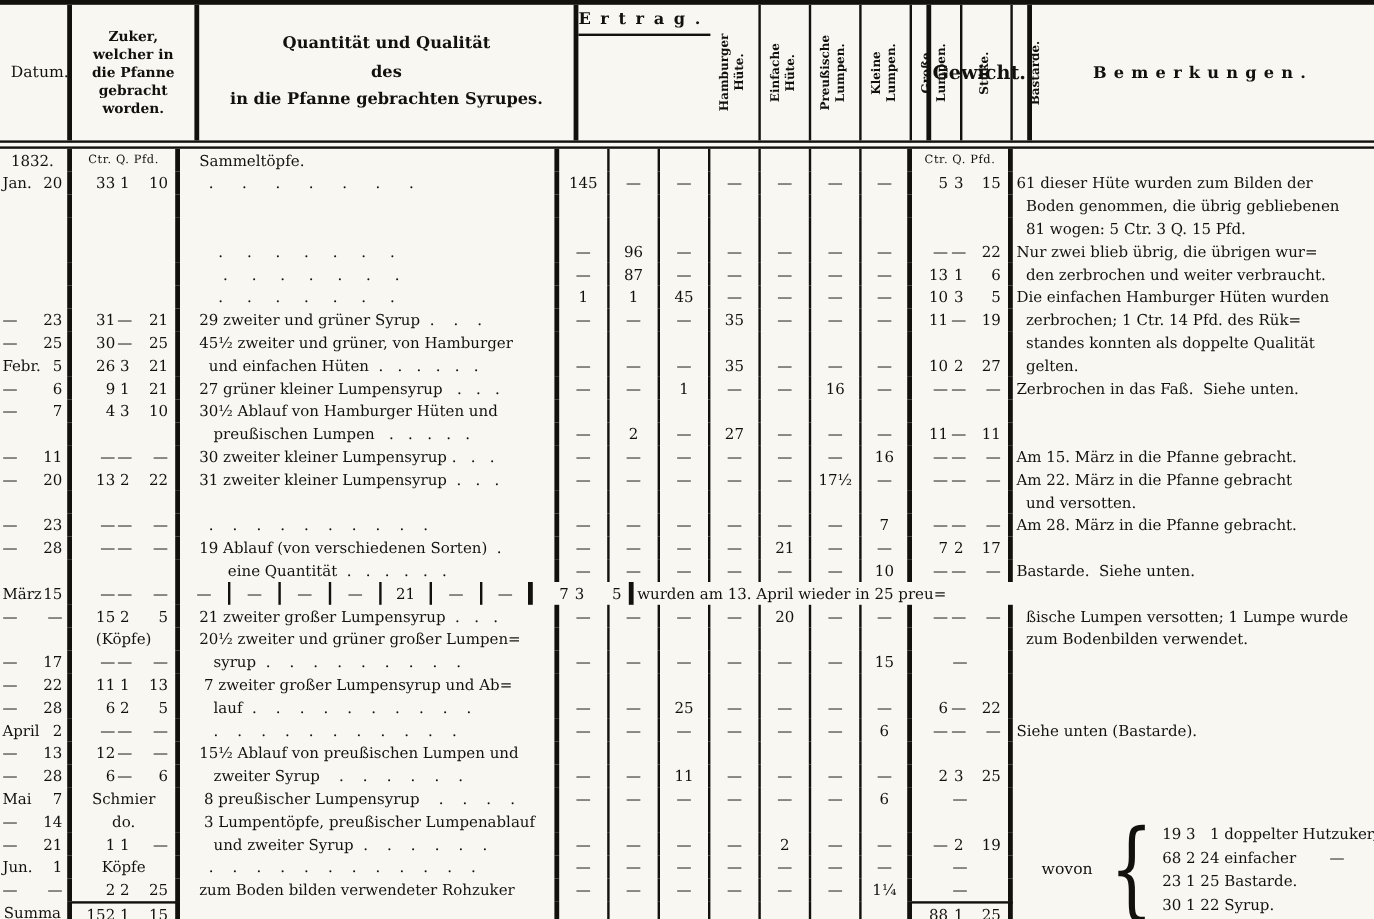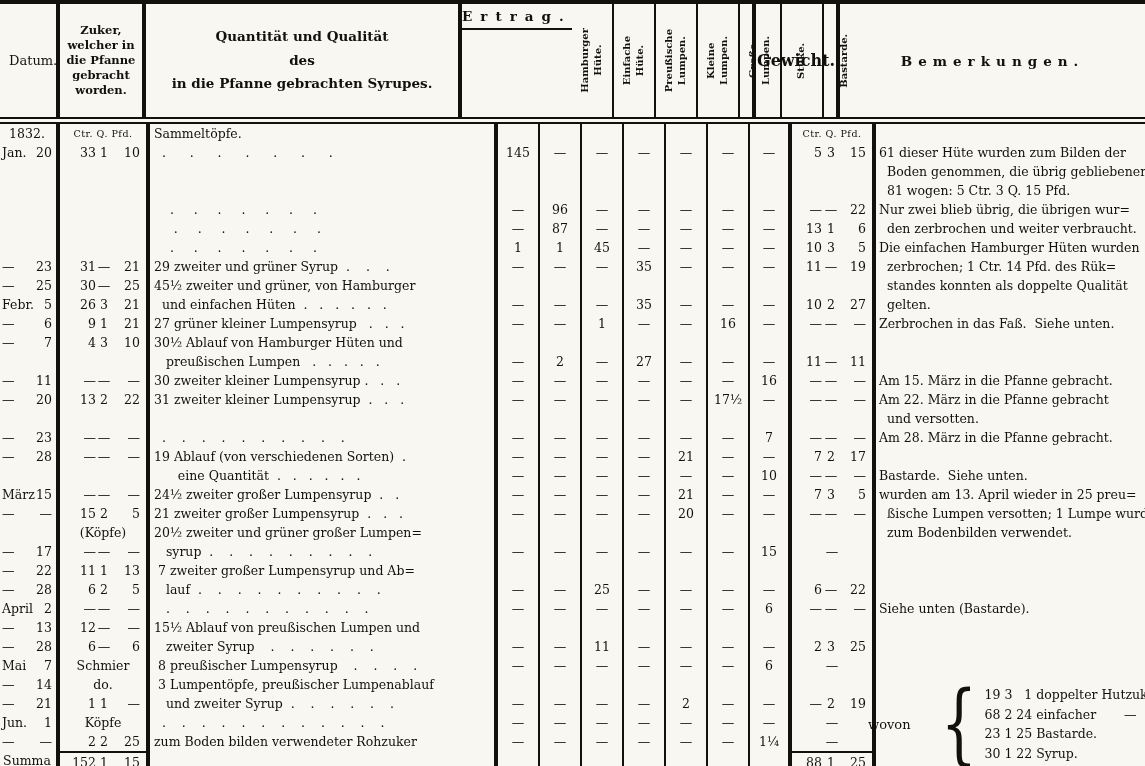--- a/index.html
+++ b/index.html
@@ -5,21 +5,21 @@
   *{margin:0;padding:0;box-sizing:border-box}
   html,body{background:#dedbd2}
   .page{width:1145px;height:766px;background:#f8f7f1;color:#13110e;
         font-family:"DejaVu Serif",serif;position:relative;overflow:hidden;margin:0 auto}
   .table{position:absolute;inset:0;border-top:4px solid #13110e}
   
   .thead{display:flex;height:120px;border-bottom:7px double #13110e}
   .bcell{border-right:4px solid #13110e}
   .h-datum{width:60px;display:flex;align-items:center;padding-left:9px;
            font-weight:normal;font-size:13px}
-  .h-zuker{width:86px;display:flex;align-items:center;justify-content:center;
+  .h-zuker{width:106px;display:flex;align-items:center;justify-content:center;
            text-align:center;font-weight:bold;font-size:11.5px;line-height:1.32;
            white-space:pre-line;padding:2px}
   .h-quant{width:316px;display:flex;flex-direction:column;justify-content:center;
            text-align:center;font-weight:bold;font-size:13.5px;line-height:1.75;
            white-space:pre-line}
   .h-ertrag{width:294px;display:flex;flex-direction:row}
   .h-elabel{height:26px;line-height:24px;text-align:center;font-weight:bold;
             letter-spacing:8px;font-size:13.5px;border-bottom:2px solid #13110e}
   .h-ecols{flex:1;display:flex}
   .h-ecol{width:42px;border-right:2px solid #13110e;display:flex;
@@ -36,34 +36,34 @@
   .row{display:flex;height:19px;font-size:12.5px;line-height:19px}
   .c{overflow:hidden;white-space:pre;border-color:#13110e}
   .cd{width:60px;border-right:4px solid #13110e;display:flex;
       justify-content:space-between;padding:0 4px 0 2px}
   .cd.center{justify-content:center}
   .cz{width:90px;border-right:4px solid #13110e;display:flex}
   .cz.center{justify-content:center}
   .cz span:nth-child(1){width:36px;text-align:right}
   .cz span:nth-child(2){width:16px;text-align:center}
   .cz span:nth-child(3){width:32px;text-align:right;padding-right:4px}
-  .cq{width:348px;border-right:4px solid #13110e;padding-left:4px}
+  .cq{width:316px;border-right:4px solid #13110e;padding-left:16px}
   .ce{width:42px;border-right:2px solid #13110e;text-align:center}
   .ce.elast{border-right:4px solid #13110e}
   .cg{width:84px;border-right:4px solid #13110e;display:flex}
   .cg.center{justify-content:center}
   .cg span:nth-child(1){width:30px;text-align:right}
   .cg span:nth-child(2){width:18px;text-align:center}
   .cg span:nth-child(3){width:30px;text-align:right;padding-right:4px}
   .cb{flex:1;padding-left:3px;border-right:none}
   .small{font-size:9.5px;letter-spacing:.5px}
   .summa .cz,.summa .cg{border-top:2px solid #13110e}
   
   .wovon{position:absolute;left:868px;top:680px;display:flex;align-items:center}
-  .wlabel{font-size:13px;margin-right:20px}
+  .wlabel{font-size:13px;margin-right:4px}
   .brace{font-size:88px;line-height:80px;font-weight:normal;
          transform:scaleX(.65);margin-right:-2px}
   .wlines{display:flex;flex-direction:column}
   .wline{white-space:pre;font-size:12.5px;line-height:19.5px}
 </style>
 </head>
 <body>
 
 <div class="page">
   <div class="table">
@@ -376,21 +376,20 @@
           <div class="c ce">—</div>
           <div class="c ce">—</div>
           <div class="c ce">—</div>
           <div class="c ce elast">10</div>
           <div class="c cg"><span>—</span><span>—</span><span>—</span></div>
           <div class="c cb">Bastarde.  Siehe unten.</div>
         </div>
         <div class="row">
           <div class="c cd"><span>März</span><span>15</span></div>
           <div class="c cz"><span>—</span><span>—</span><span>—</span></div>
-          <div class="c cq">24½ zweiter großer Lumpensyrup  .   .</div>
           <div class="c ce">—</div>
           <div class="c ce">—</div>
           <div class="c ce">—</div>
           <div class="c ce">—</div>
           <div class="c ce">21</div>
           <div class="c ce">—</div>
           <div class="c ce elast">—</div>
           <div class="c cg"><span>7</span><span>3</span><span>5</span></div>
           <div class="c cb">wurden am 13. April wieder in 25 preu=</div>
         </div>

